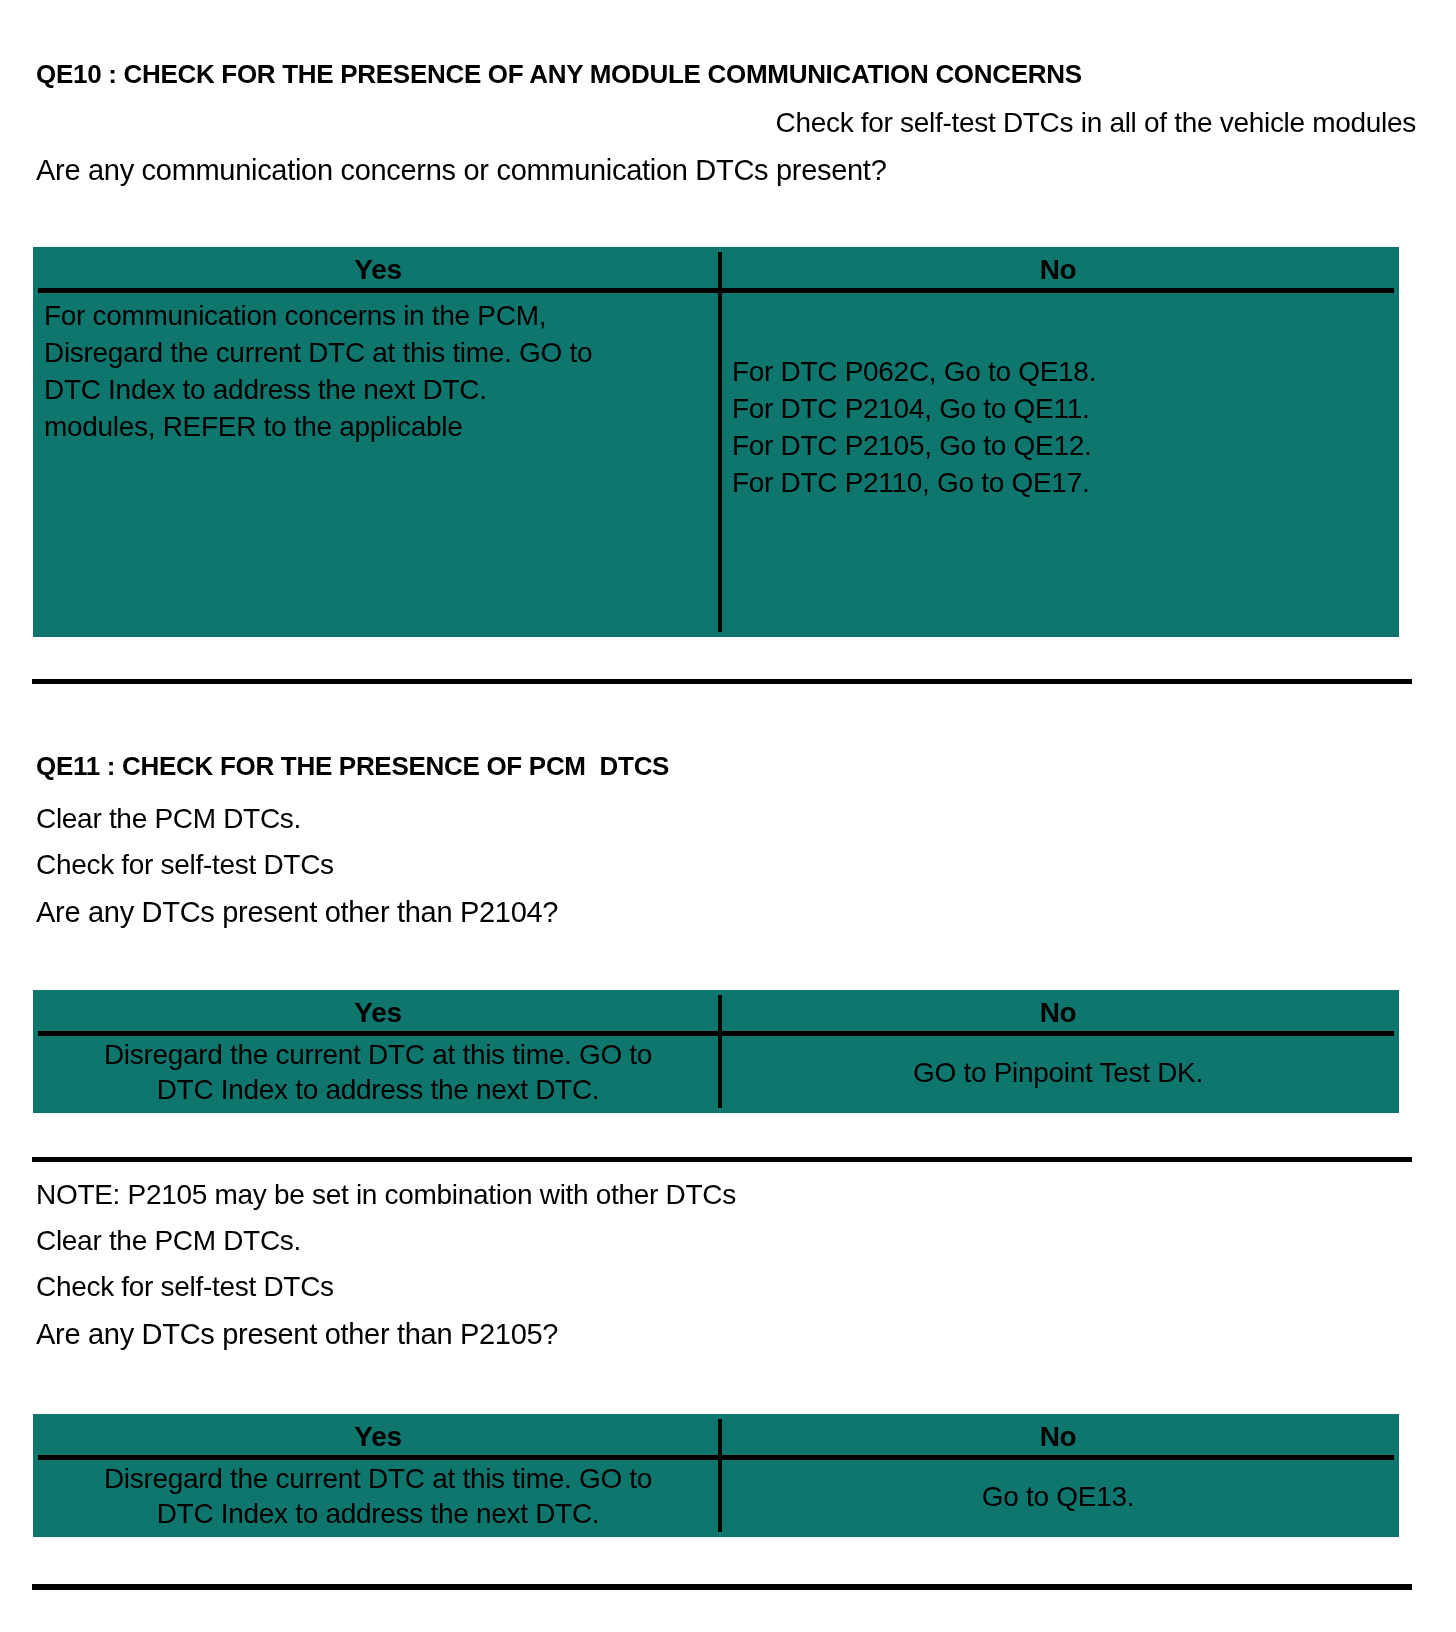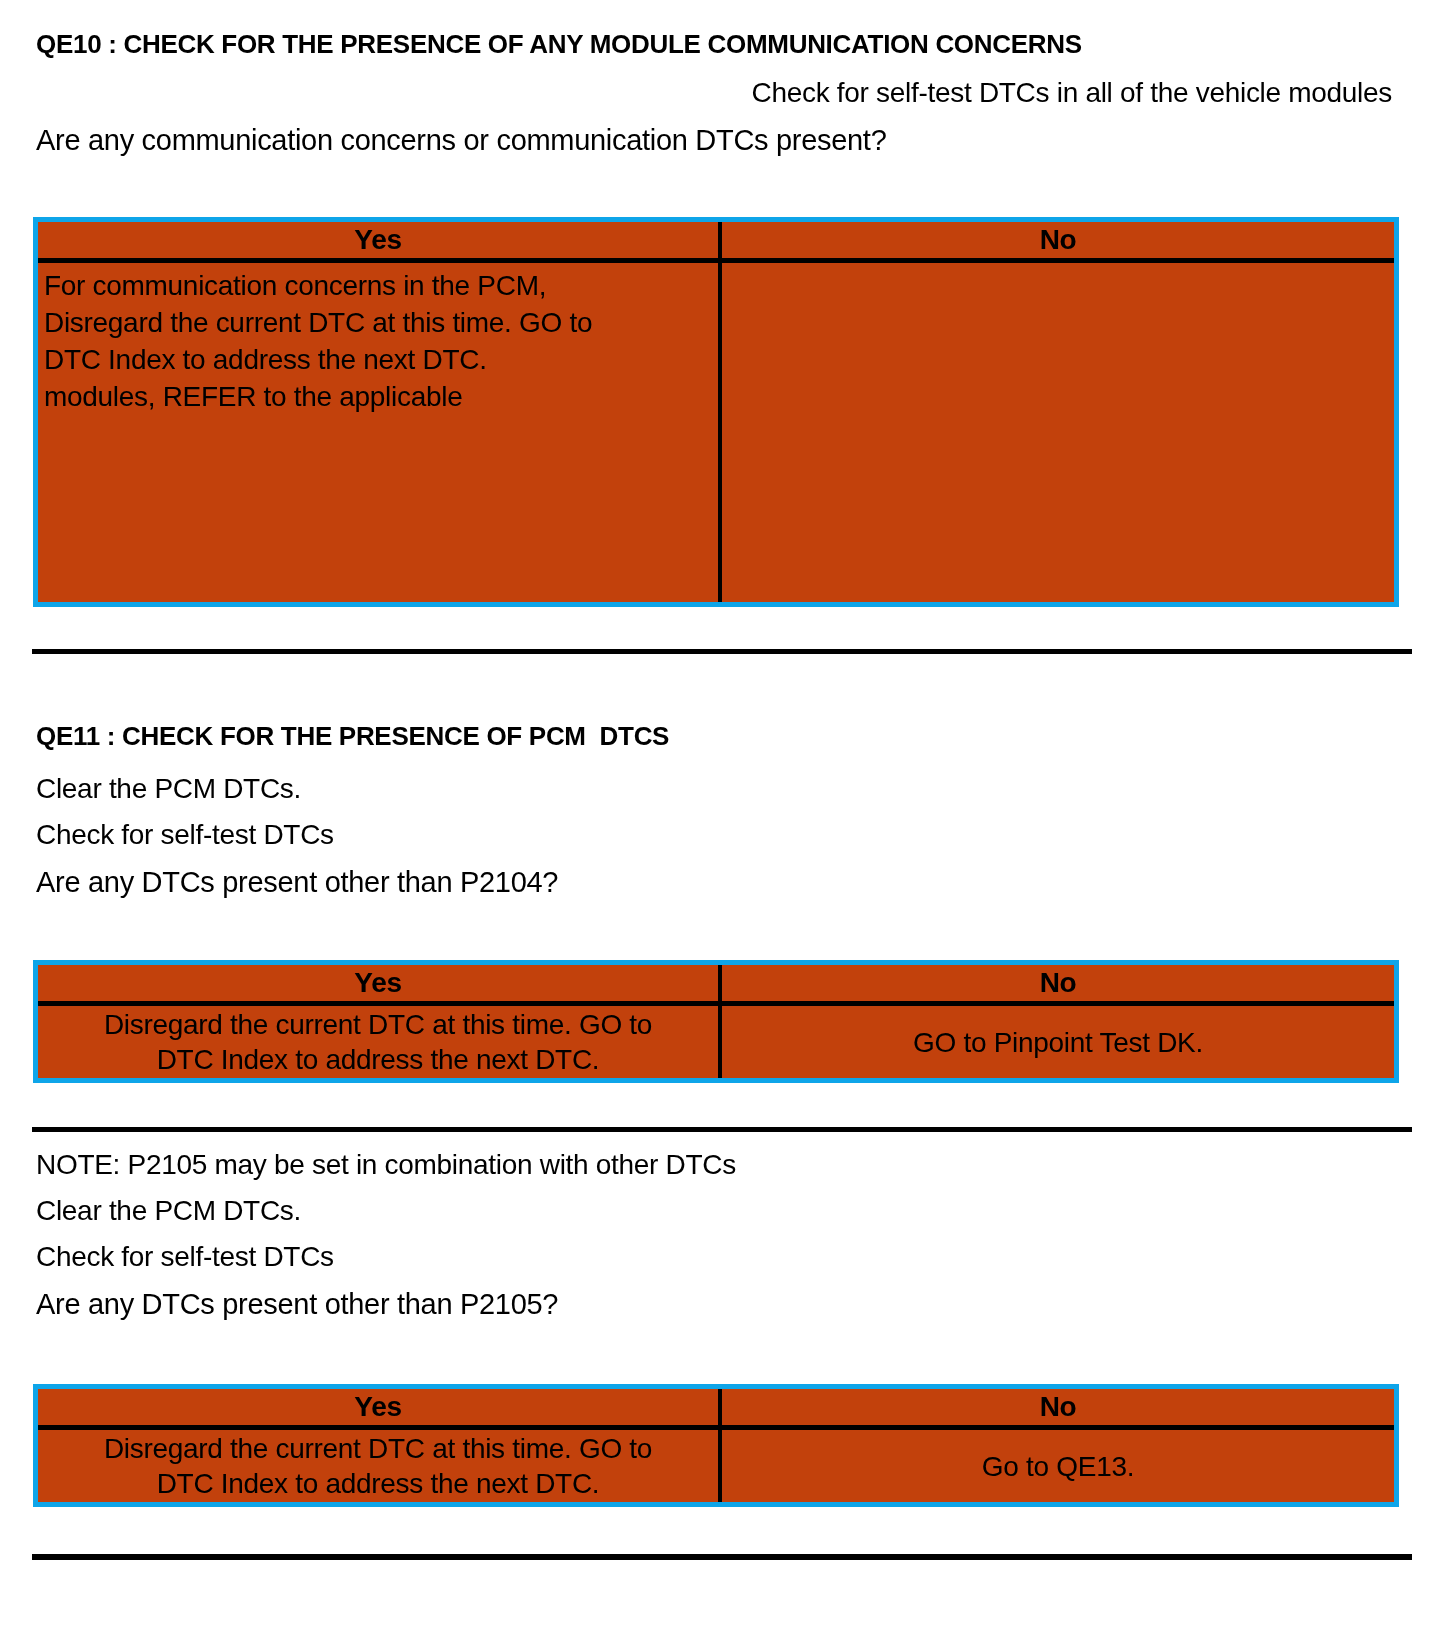--- a/index.html
+++ b/index.html
@@ -13,21 +13,22 @@
   .page {
     position: relative;
     width: 1456px;
     height: 1632px;
     overflow: hidden;
     background: #ffffff;
     padding: 0;
     box-sizing: border-box;
   }
   .content {
-    padding: 30px 64px 0 36px;
+    padding: 30px 40px 0 36px;
+    margin-top: 30px;
   }
   .section-heading {
     margin: 0;
     font-size: 26px;
     line-height: 28px;
     font-weight: bold;
     white-space: pre-wrap;
   }
   .step {
     font-size: 28px;
@@ -37,23 +38,23 @@
   .question {
     font-size: 29px;
     line-height: 32px;
     font-weight: normal;
     white-space: pre-wrap;
   }
   
   .qtable {
     width: 1366px;
     margin-left: -3px;
-    border: 5px solid #0ea5e9;
+    border: 5px solid #0f766e;
     box-sizing: border-box;
-    background: #c2410c;
+    background: #0f766e;
   }
   .thead {
     display: flex;
     border-bottom: 5px solid #000;
   }
   .th {
     font-size: 28px;
     line-height: 36px;
     font-weight: bold;
     text-align: center;
@@ -121,20 +122,26 @@
           <div class="th col-yes">Yes</div>
           <div class="th col-no">No</div>
         </div>
         <div class="tbody">
           <div class="td td-yes col-yes">
             <div class="cell-line">For communication concerns in the PCM,</div>
             <div class="cell-line">Disregard the current DTC at this time. GO to</div>
             <div class="cell-line">DTC Index to address the next DTC.</div>
             <div class="cell-line">modules, REFER to the applicable</div>
           </div>
+          <div class="td td-no col-no">
+            <div class="cell-line">For DTC P062C, Go to QE18.</div>
+            <div class="cell-line">For DTC P2104, Go to QE11.</div>
+            <div class="cell-line">For DTC P2105, Go to QE12.</div>
+            <div class="cell-line">For DTC P2110, Go to QE17.</div>
+          </div>
         </div>
       </div>
     </div>
 
     <div class="rule mt-rule1"></div>
 
     <div>
       <div class="section-heading mt-head2">QE11 : CHECK FOR THE PRESENCE OF PCM  DTCS</div>
       <div class="step mt-para-a">Clear the PCM DTCs.</div>
       <div class="step mt-para">Check for self-test DTCs</div>

